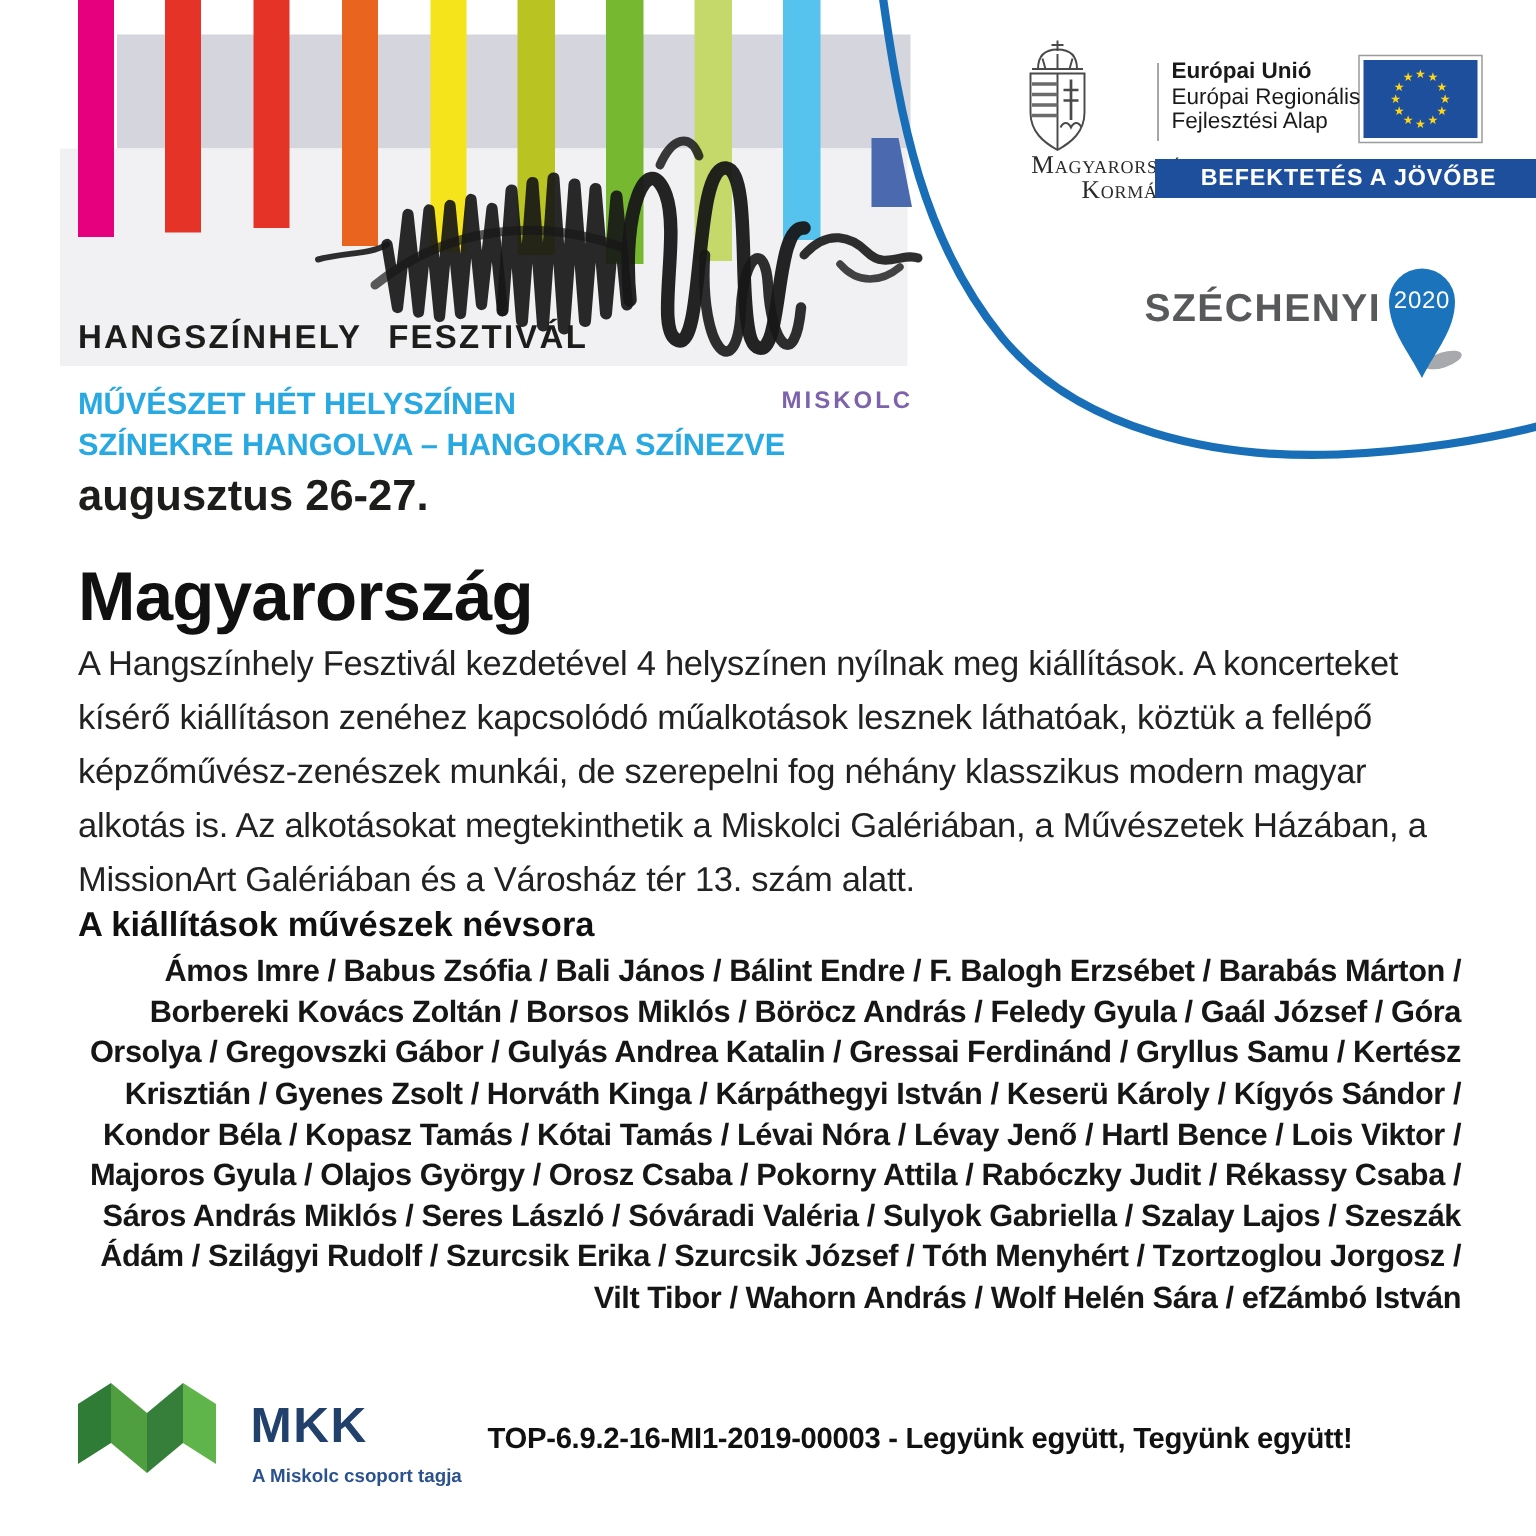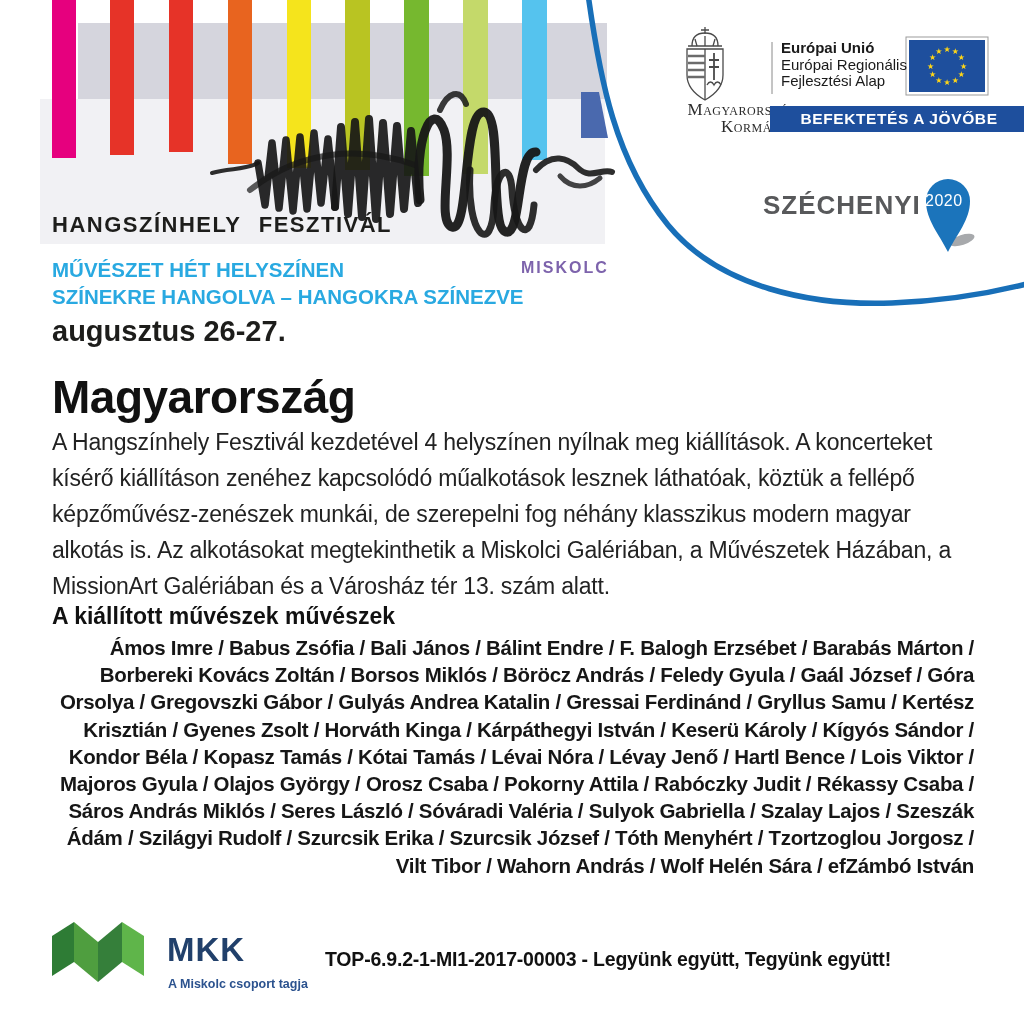--- a/index.html
+++ b/index.html
@@ -15,21 +15,21 @@
   
   .gov-name{left:612px;top:101px;width:186px;text-align:right;
       font-family:"Liberation Serif", serif;font-variant:small-caps;
       font-size:17px;line-height:17px;color:#2b2b2b;letter-spacing:.5px;}
   .eu-text{left:781px;top:40px;font-size:15px;line-height:16.5px;color:#1a1a1a;}
   .eu-text .b{font-weight:bold;}
   .banner{left:770px;top:106px;width:258px;height:26px;background:var(--eu-blue);
       color:#fff;font-weight:bold;font-size:15.5px;letter-spacing:.6px;
       display:flex;align-items:center;justify-content:center;}
   .szechenyi{left:763px;top:190px;font-size:26px;font-weight:800;color:var(--sz-gray);letter-spacing:1px;}
-  .pin-year{left:925px;top:192px;width:46px;color:#fff;
+  .pin-year{left:925px;top:192px;width:46px;text-align:center;color:#fff;
       font-size:16px;font-weight:400;letter-spacing:.5px;}
   
   .fest-title{left:52px;top:212px;font-size:22px;font-weight:800;letter-spacing:1.5px;
       word-spacing:10px;color:var(--ink);}
   .subtitle{left:52px;top:256px;font-size:20.5px;font-weight:800;line-height:27px;color:var(--cyan);}
   .miskolc{left:521px;top:259px;font-size:16px;font-weight:800;letter-spacing:2px;color:var(--purple);}
   .date{left:52px;top:315px;font-size:29px;font-weight:800;color:var(--ink);}
   .heading{left:52px;top:370px;font-size:46px;font-weight:800;letter-spacing:-.5px;color:#111;}
   .paragraph{left:52px;top:424px;width:922px;font-size:23px;line-height:36px;
       letter-spacing:-.2px;color:#222;}
@@ -132,26 +132,26 @@
   <div class="abs fest-title">HANGSZÍNHELY FESZTIVÁL</div>
   <div class="abs subtitle">
     <div>MŰVÉSZET HÉT HELYSZÍNEN</div>
     <div>SZÍNEKRE HANGOLVA – HANGOKRA SZÍNEZVE</div>
   </div>
   <div class="abs miskolc">MISKOLC</div>
   <div class="abs date">augusztus 26-27.</div>
 
   <div class="abs heading">Magyarország</div>
   <div class="abs paragraph">A Hangszínhely Fesztivál kezdetével 4 helyszínen nyílnak meg kiállítások. A koncerteket kísérő kiállításon zenéhez kapcsolódó műalkotások lesznek láthatóak, köztük a fellépő képzőművész-zenészek munkái, de szerepelni fog néhány klasszikus modern magyar alkotás is. Az alkotásokat megtekinthetik a Miskolci Galériában, a Művészetek Házában, a MissionArt Galériában és a Városház tér 13. szám alatt.</div>
-  <div class="abs subhead">A kiállított művészek művészek</div>
+  <div class="abs subhead">A kiállítások művészek névsora</div>
   <div class="abs artists">Ámos Imre / Babus Zsófia / Bali János / Bálint Endre / F. Balogh Erzsébet / Barabás Márton / Borbereki Kovács Zoltán / Borsos Miklós / Böröcz András / Feledy Gyula / Gaál József / Góra Orsolya / Gregovszki Gábor / Gulyás Andrea Katalin / Gressai Ferdinánd / Gryllus Samu / Kertész Krisztián / Gyenes Zsolt / Horváth Kinga / Kárpáthegyi István / Keserü Károly / Kígyós Sándor / Kondor Béla / Kopasz Tamás / Kótai Tamás / Lévai Nóra / Lévay Jenő / Hartl Bence / Lois Viktor / Majoros Gyula / Olajos György / Orosz Csaba / Pokorny Attila / Rabóczky Judit / Rékassy Csaba / Sáros András Miklós / Seres László / Sóváradi Valéria / Sulyok Gabriella / Szalay Lajos / Szeszák Ádám / Szilágyi Rudolf / Szurcsik Erika / Szurcsik József / Tóth Menyhért / Tzortzoglou Jorgosz / Vilt Tibor / Wahorn András / Wolf Helén Sára / efZámbó István</div>
 
   <svg id="mkk-mark" class="abs" viewBox="0 0 92 74" xmlns="http://www.w3.org/2000/svg">
     <polygon points="0,14 22,0 22,40 0,54" fill="#2e7c35"></polygon>
     <polygon points="22,0 46,20 46,60 22,40" fill="#4f9e3f"></polygon>
     <polygon points="46,20 70,0 70,40 46,60" fill="#357f3a"></polygon>
     <polygon points="70,0 92,14 92,54 70,40" fill="#5fb54a"></polygon>
   </svg>
   <div class="abs mkk-name">MKK</div>
   <div class="abs mkk-tagline">A Miskolc csoport tagja</div>
-  <div class="abs project-code">TOP-6.9.2-1-MI1-2017-00003 - Legyünk együtt, Tegyünk együtt!</div>
+  <div class="abs project-code">TOP-6.9.2-16-MI1-2019-00003 - Legyünk együtt, Tegyünk együtt!</div>
 
 </div>
 
 </body></html>

